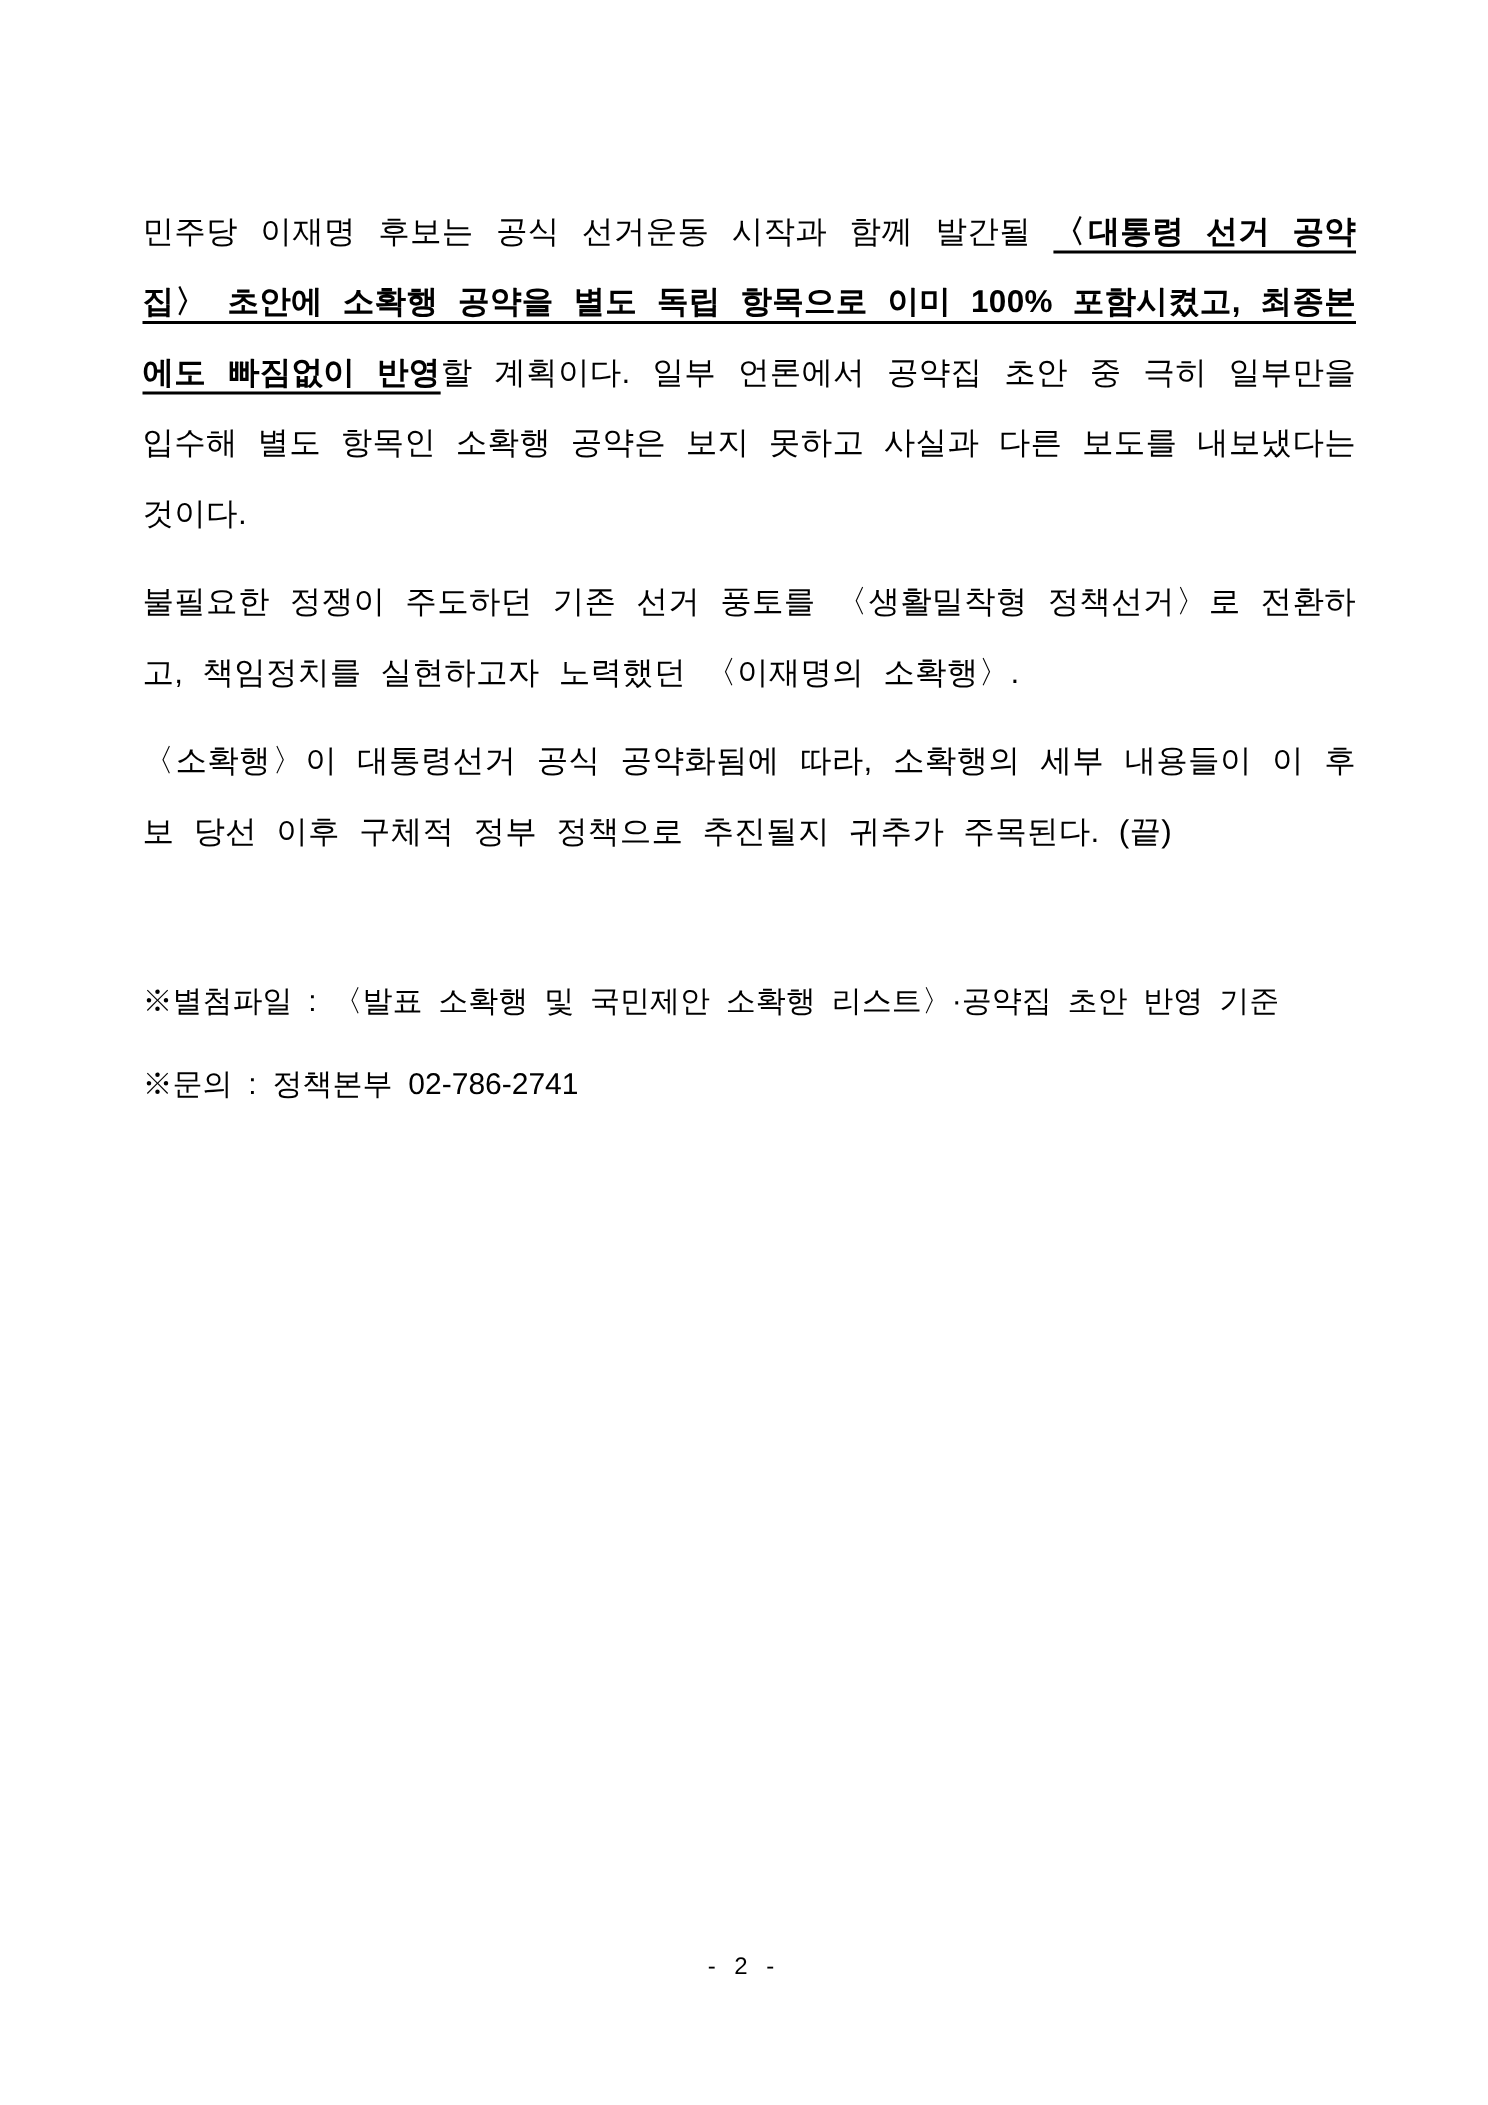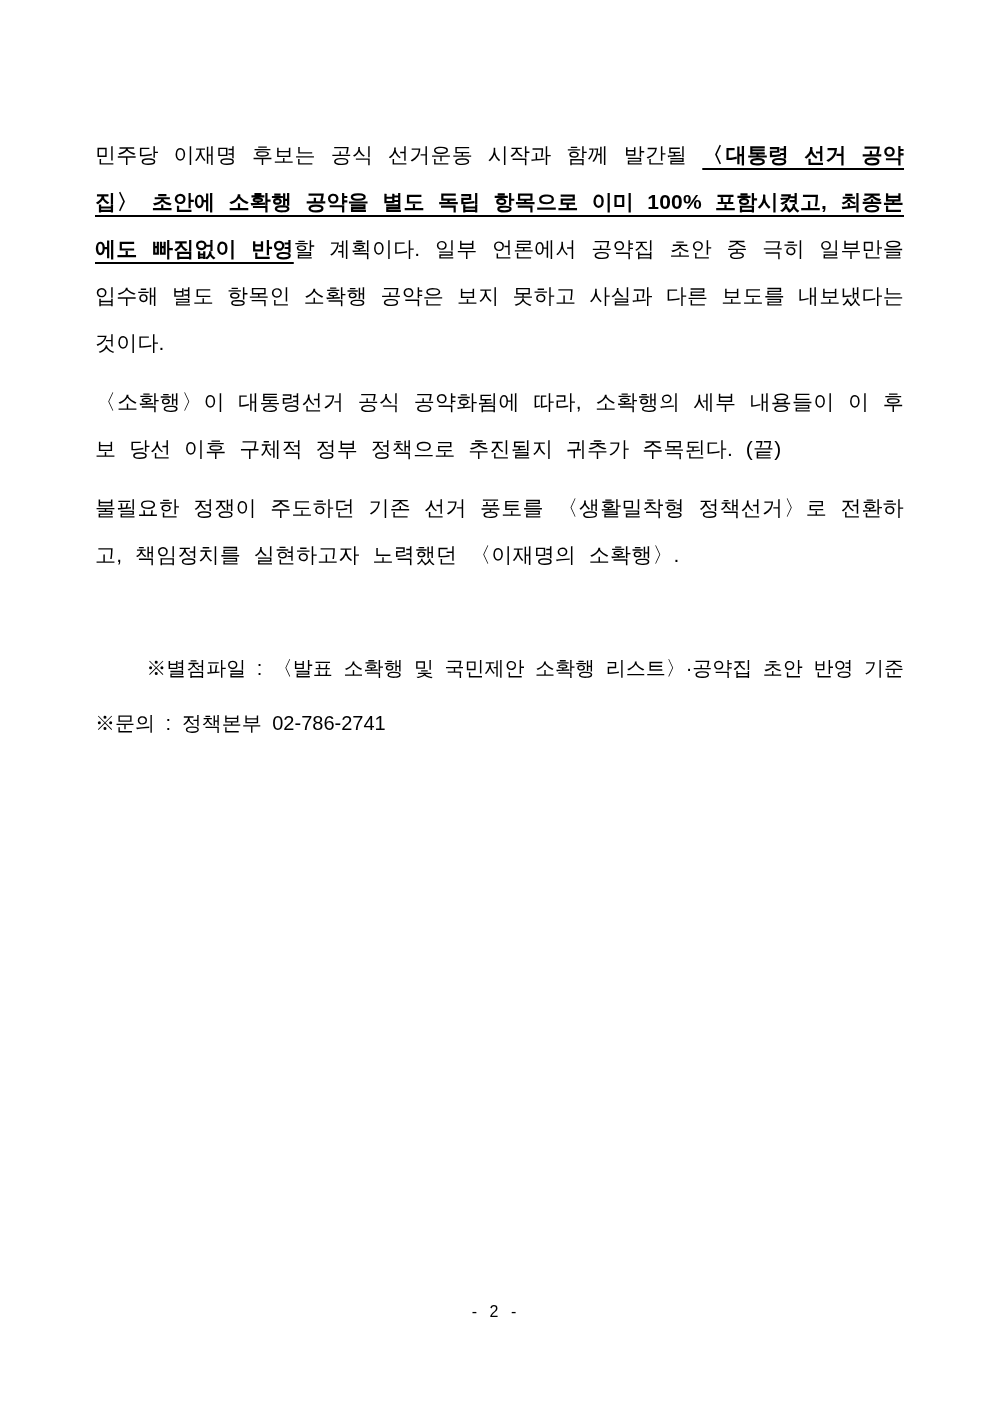--- a/index.html
+++ b/index.html
@@ -29,21 +29,21 @@
   .emphasis {
     font-weight: bold;
     text-decoration: underline;
     text-decoration-thickness: 1.5px;
     text-underline-offset: 6px;
   }
   .attachment-note {
     font-size: 20px;
     line-height: 47px;
     margin: 67px 0 0 0;
-    text-align: right;
+    text-align: left;
     word-spacing: 0.25em;
   }
   .contact-note {
     font-size: 20px;
     line-height: 47px;
     margin: 8px 0 0 0;
     word-spacing: 0.25em;
   }
   .page-footer {
     position: absolute;
@@ -56,23 +56,23 @@
     color: #000000;
   }
 </style>
 </head>
 <body>
 
 <div class="page">
 
   <p class="para"><span>민주당 이재명 후보는 공식 선거운동 시작과 함께 발간될 </span><span class="emphasis">〈대통령 선거 공약집〉 초안에 소확행 공약을 별도 독립 항목으로 이미 100% 포함시켰고, 최종본에도 빠짐없이 반영</span><span>할 계획이다. 일부 언론에서 공약집 초안 중 극히 일부만을 입수해 별도 항목인 소확행 공약은 보지 못하고 사실과 다른 보도를 내보냈다는 것이다.</span></p>
 
+  <p class="para">불필요한 정쟁이 주도하던 기존 선거 풍토를 〈생활밀착형 정책선거〉로 전환하고, 책임정치를 실현하고자 노력했던 〈이재명의 소확행〉.</p>
+
   <p class="para">〈소확행〉이 대통령선거 공식 공약화됨에 따라, 소확행의 세부 내용들이 이 후보 당선 이후 구체적 정부 정책으로 추진될지 귀추가 주목된다. (끝)</p>
-
-  <p class="para">불필요한 정쟁이 주도하던 기존 선거 풍토를 〈생활밀착형 정책선거〉로 전환하고, 책임정치를 실현하고자 노력했던 〈이재명의 소확행〉.</p>
 
   <p class="attachment-note">※별첨파일 : 〈발표 소확행 및 국민제안 소확행 리스트〉·공약집 초안 반영 기준</p>
 
   <p class="contact-note">※문의 : 정책본부 02-786-2741</p>
 
   <div class="page-footer">- 2 -</div>
 
 </div>
 
 </body></html>

